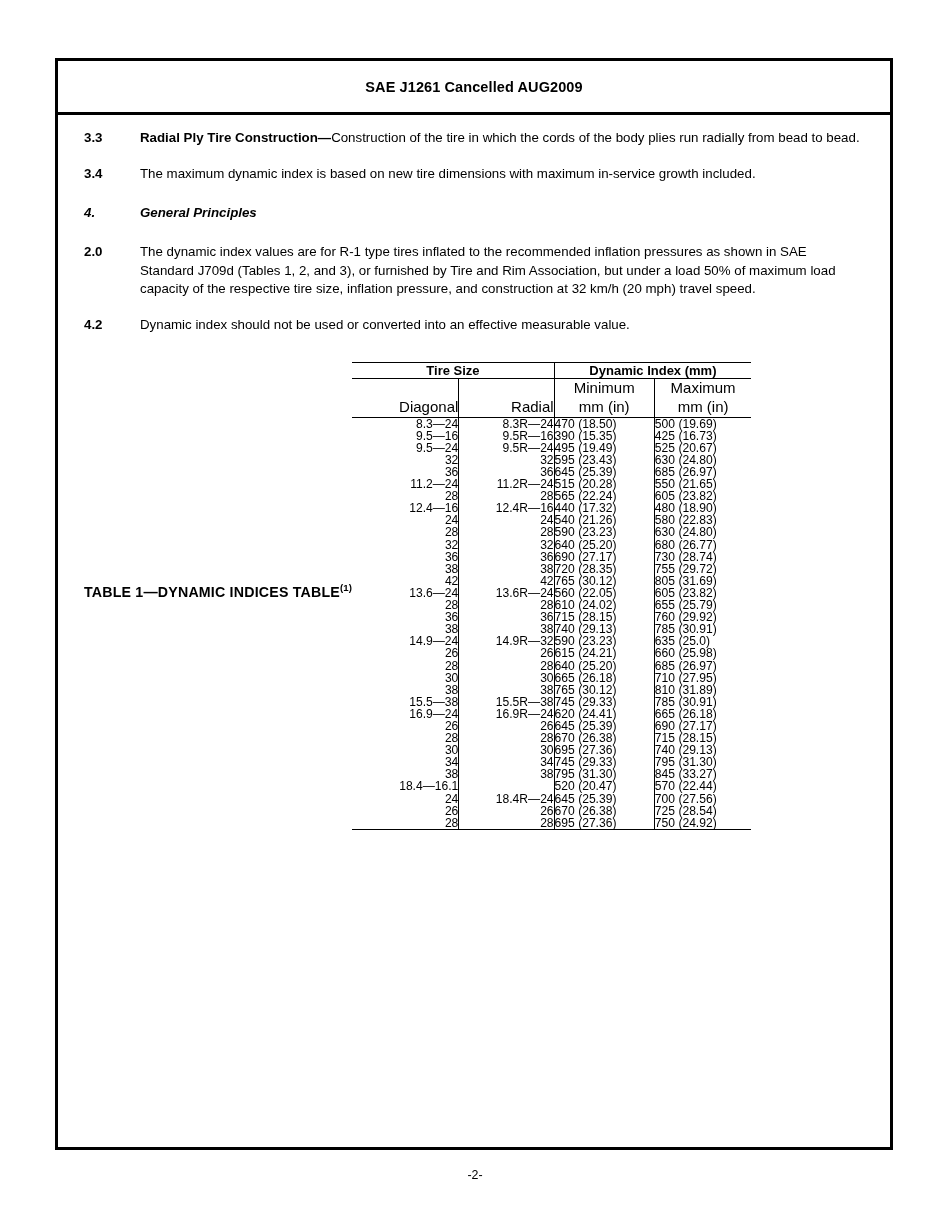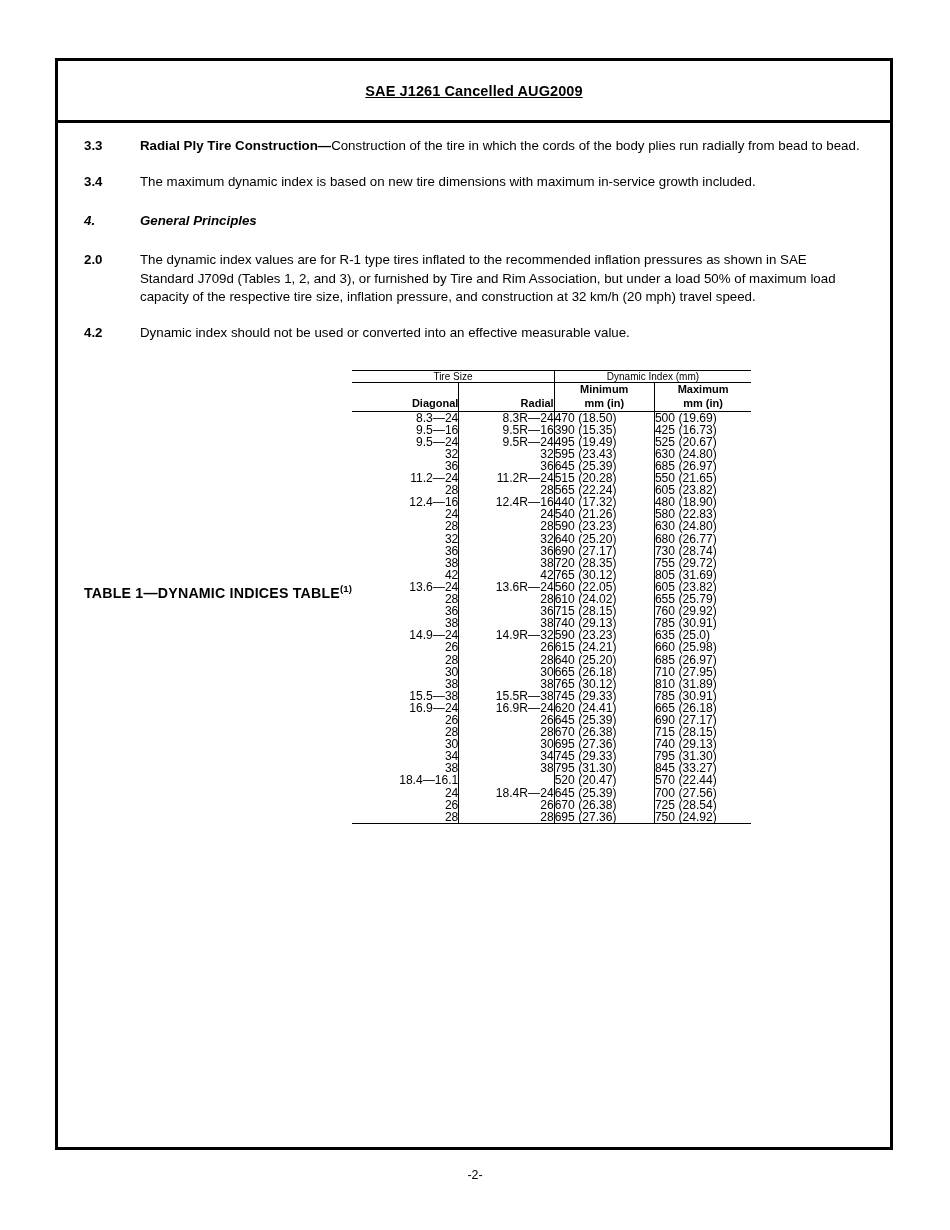--- a/index.html
+++ b/index.html
@@ -23,27 +23,26 @@
     left: 55px;
     top: 58px;
     width: 838px;
     height: 1092px;
     border: 3px solid #000000;
     box-sizing: border-box;
   }
 
   
   #doc-header {
-    height: 62px;
+    height: 54px;
     border-bottom: 3px solid #000000;
     display: flex;
     align-items: center;
     justify-content: center;
     box-sizing: border-box;
-    text-decoration: underline;
   }
   #doc-header .header-title {
     font-size: 14.5px;
     font-weight: bold;
     letter-spacing: 0.1px;
   }
 
   
   #doc-body {
     padding: 14px 26px 8px 26px;
@@ -114,33 +113,33 @@
   }
   table#indices-table th,
   table#indices-table td {
     padding: 0;
     margin: 0;
     vertical-align: bottom;
   }
 
   
   tr.hdr-group th {
-    font-weight: normal;
-    font-size: 10px;
+    font-weight: bold;
+    font-size: 13px;
     text-align: center;
     padding: 4px 0 5px 0;
     border-top: 1.6px solid #000;
     border-bottom: 1.6px solid #000;
   }
   tr.hdr-group th.grp-tire { width: 202px; }
   tr.hdr-group th.grp-dyn  { width: 197px; border-left: 1.1px solid #000; }
 
   tr.hdr-cols th {
-    font-weight: bold;
-    font-size: 11px;
+    font-weight: normal;
+    font-size: 15px;
     padding: 6px 7px 5px 7px;
     border-bottom: 1.6px solid #000;
     line-height: 1.25;
   }
   tr.hdr-cols th.c-diagonal {
     width: 107px;
     text-align: right;
   }
   tr.hdr-cols th.c-radial {
     width: 95px;

